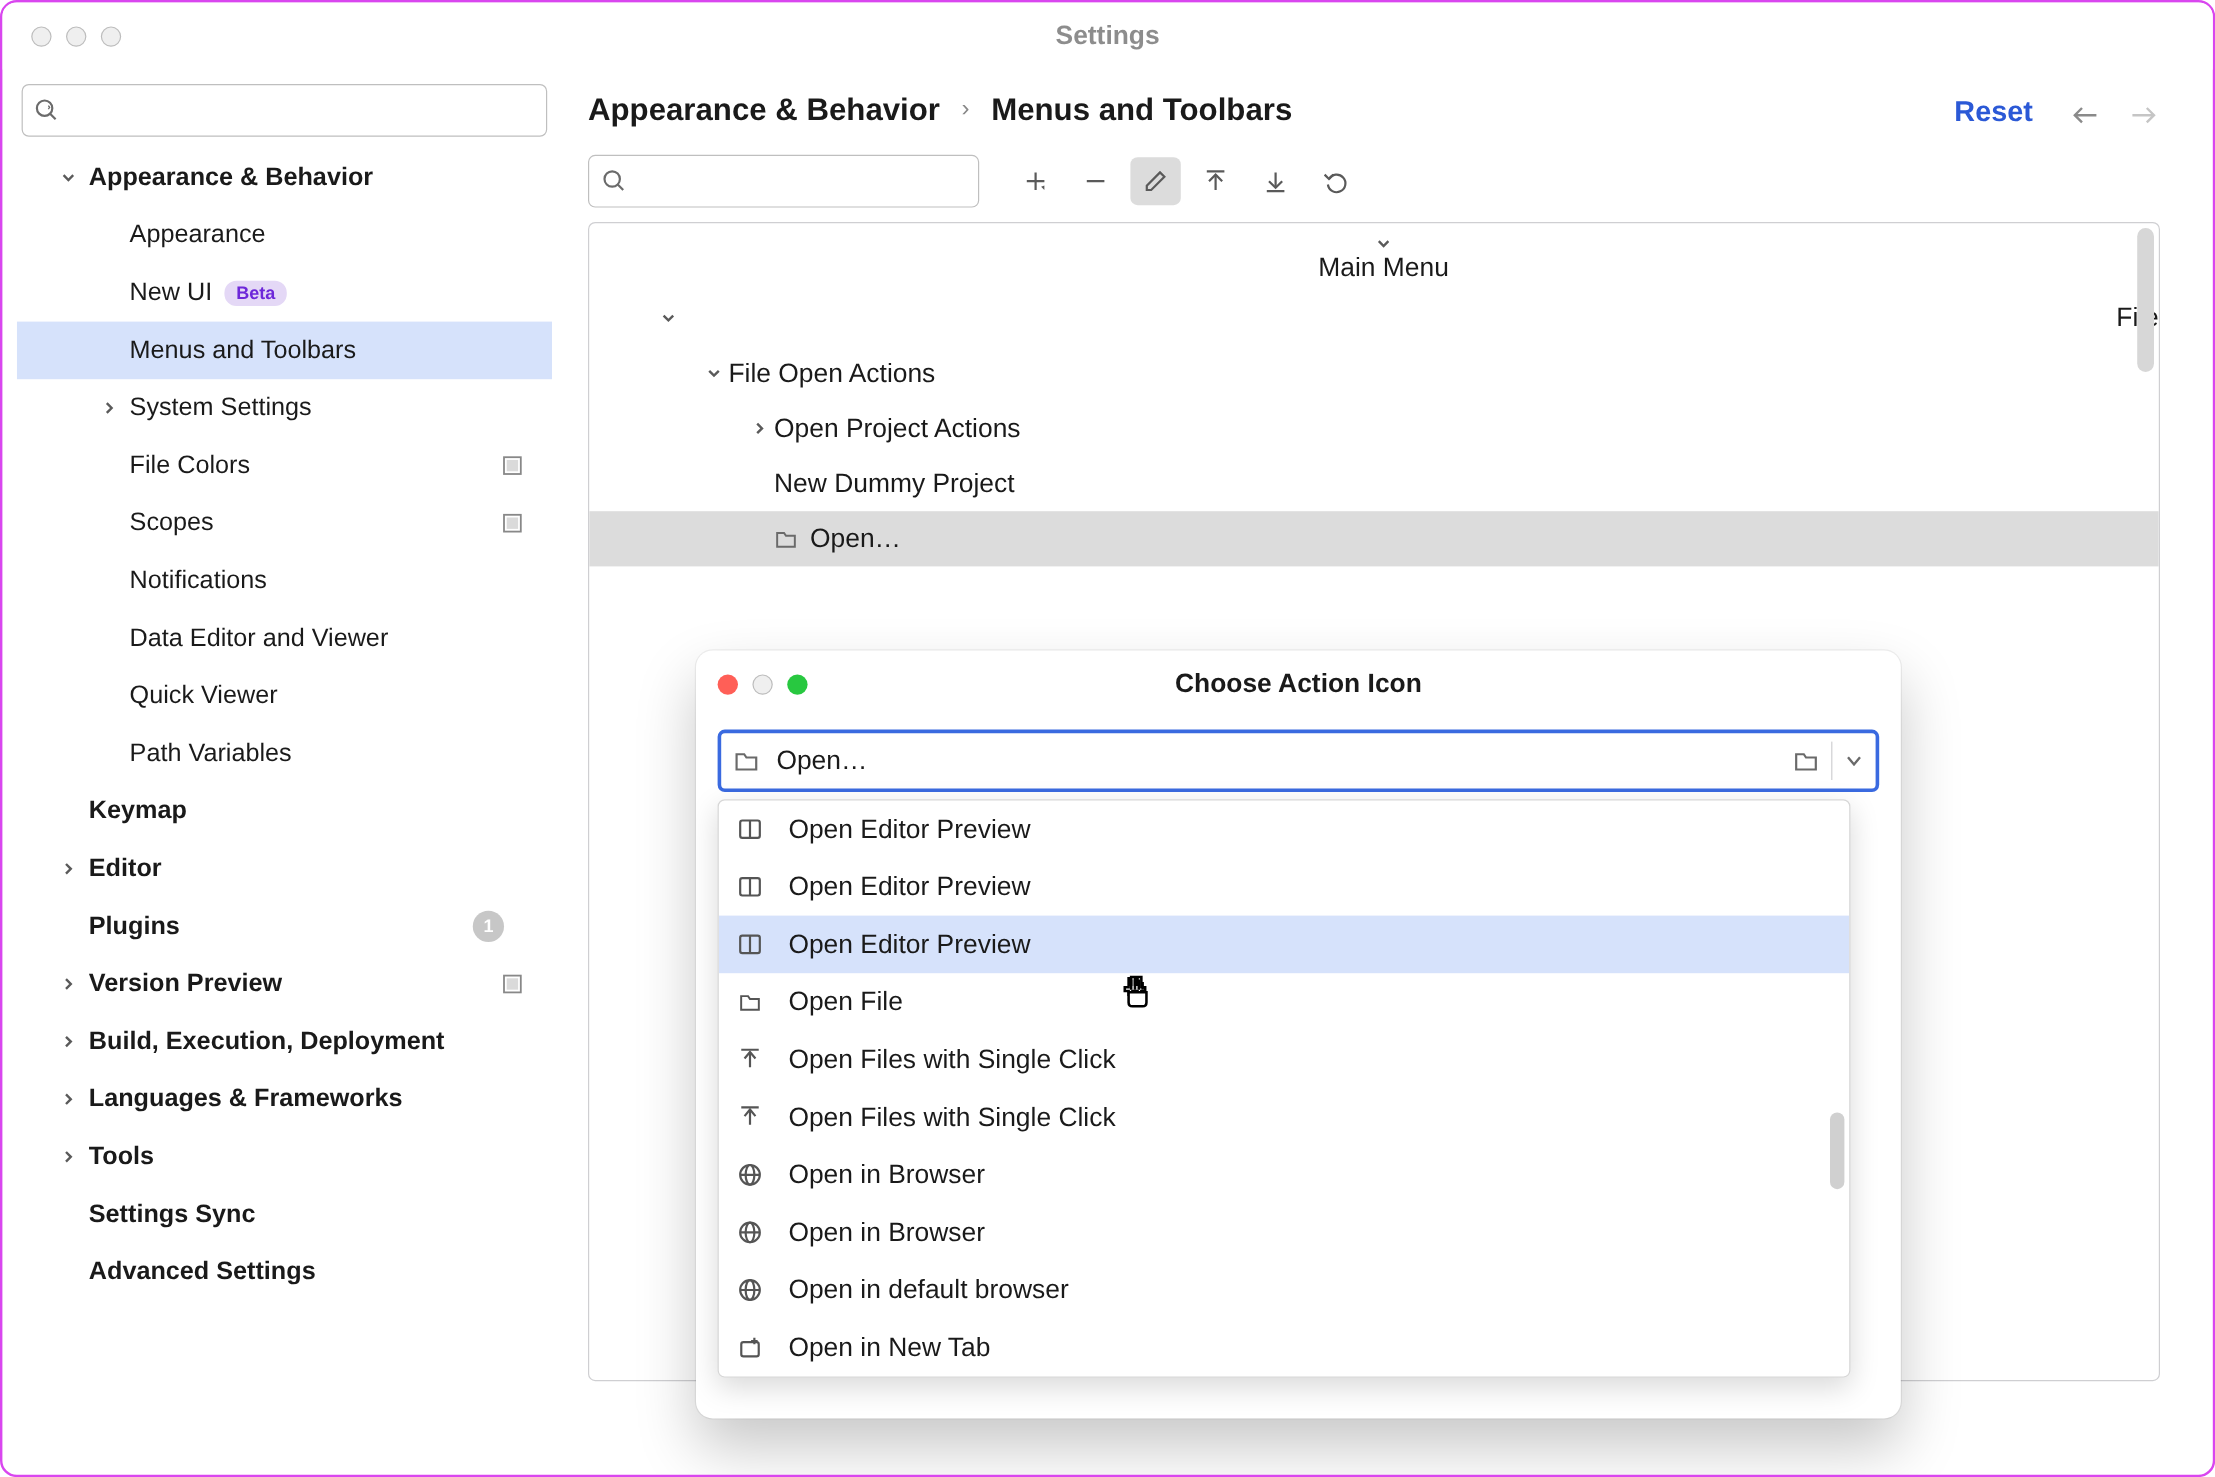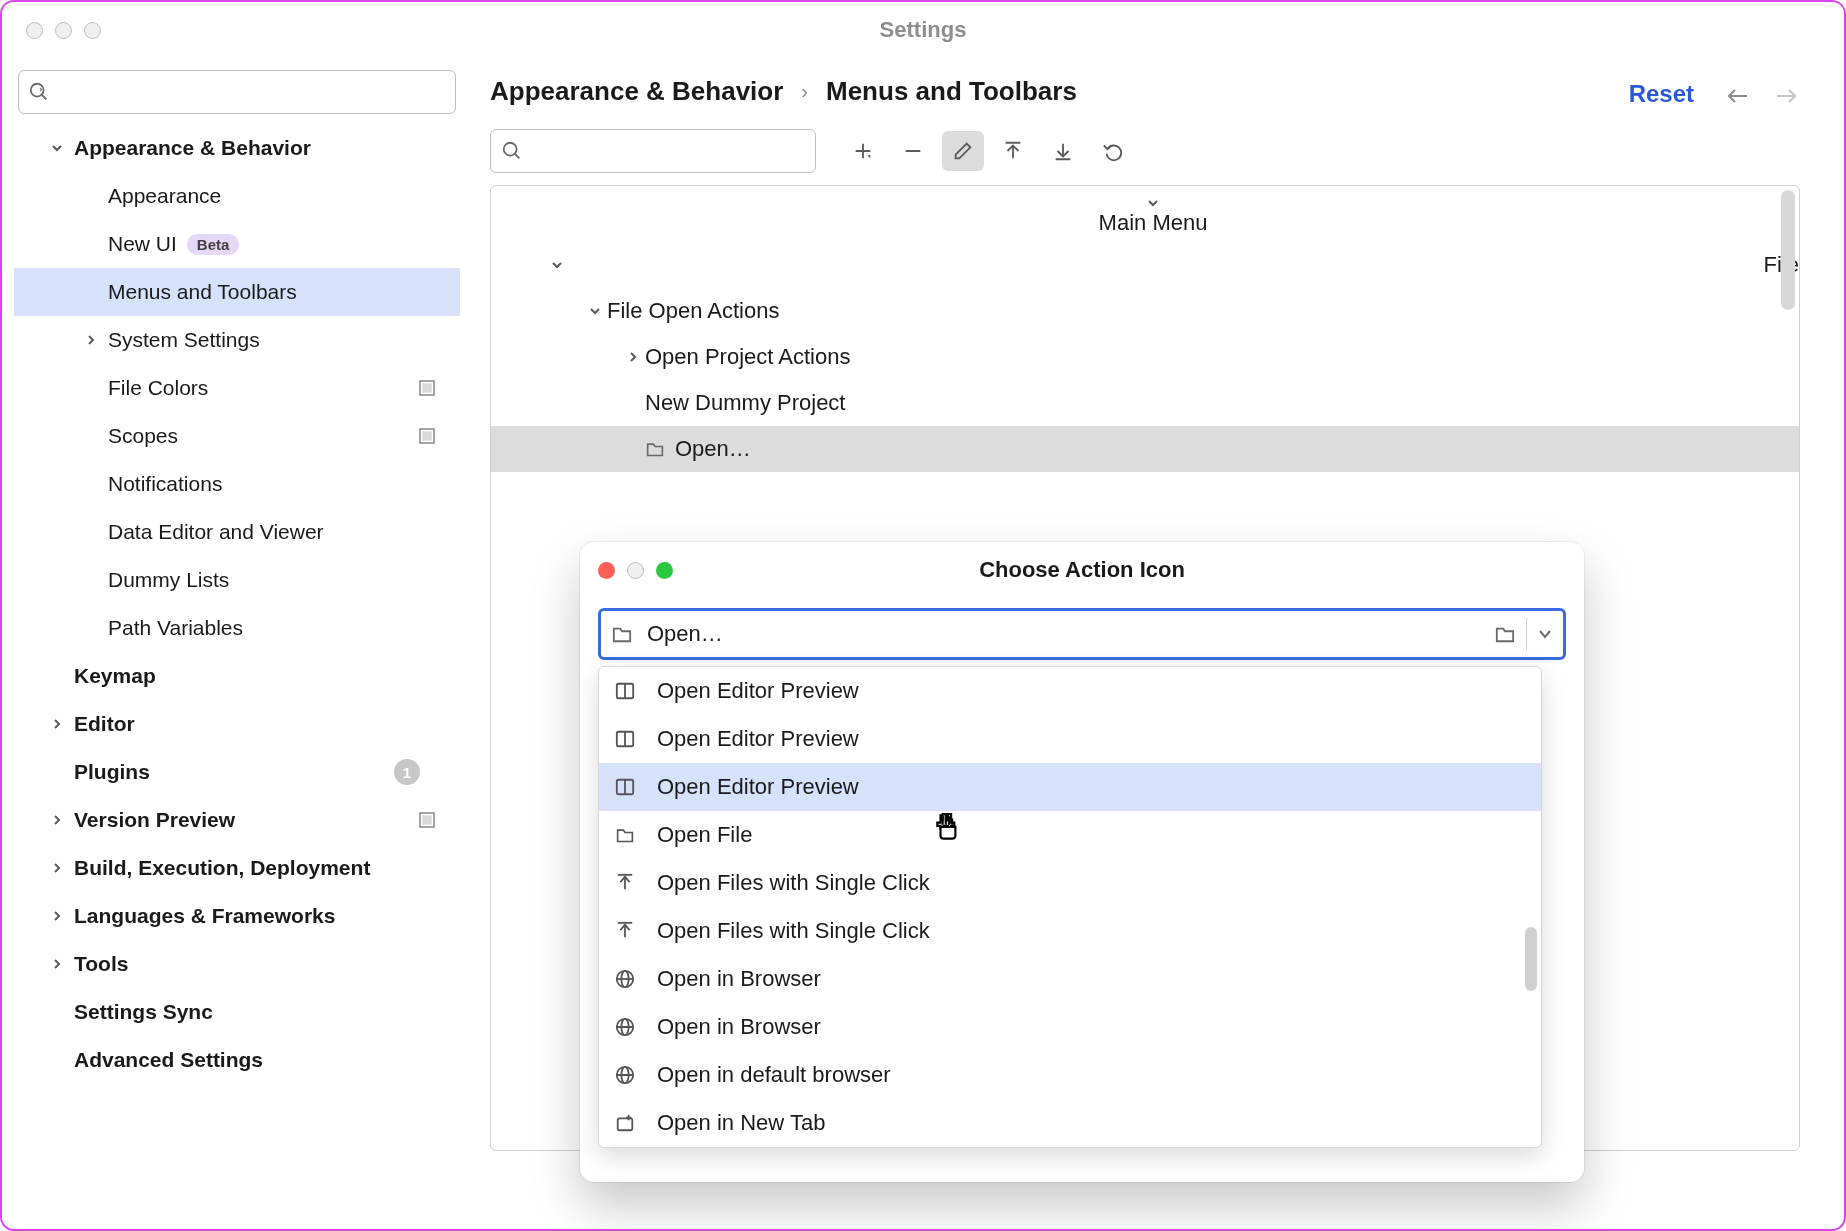--- a/index.html
+++ b/index.html
@@ -18,21 +18,21 @@
 .sb-search input { width:100%; height:44px; border:1.5px solid #bfbfbf; border-radius:6px; padding:0 10px 0 46px; font-size:18px; }
 .sb-search .ic { position:absolute; left:10px; top:50%; transform:translateY(-50%); color:#6b6b6b; }
 
 .nav { overflow:auto; flex:1; font-size:21px; }
 .nav-item { display:flex; align-items:center; height:48px; padding-left:32px; cursor:pointer; position:relative; }
 .nav-item .chev { width:22px; color:#5a5a5a; display:inline-flex; justify-content:center; font-size:18px; }
 .nav-item .label { padding-left:6px; }
 .nav-item.bold .label { font-weight:700; }
 .nav-item.child { padding-left:66px; }
 .nav-item.selected { background:#d6e2fb; }
-.badge-beta { background:#e4d8f6; color:#404040; font-size:15px; font-weight:600; padding:2px 10px; border-radius:10px; margin-left:10px;text-align:right; }
+.badge-beta { background:#e4d8f6; color:#6d28d9; font-size:15px; font-weight:600; padding:2px 10px; border-radius:10px; margin-left:10px;text-align:right; }
 .badge-count { background:#c7c7c7; color:#fff; font-size:15px; font-weight:600; width:26px; height:26px; border-radius:13px; display:inline-flex; align-items:center; justify-content:center; position:absolute; right:40px; }
 .badge-proj { position:absolute; right:24px; color:#888; }
 
 .content { flex:1; padding:18px 44px 0 18px; position:relative; }
 .breadcrumb { display:flex; align-items:center; gap:18px; font-size:26px; font-weight:700; margin-bottom:22px; }
 .bc-sep { color:#888; font-weight:400; font-size:20px; }
 .reset { position:absolute; right:150px; top:22px; color:#2b59d6; font-weight:700; font-size:24px;margin-left:41px; }
 .navarrows { position:absolute; right:44px; top:28px; display:flex; gap:24px; color:#8a8a8a; font-size:22px; }
 
 .toolbar { display:flex; align-items:center; gap:0px; margin-bottom:12px; }
@@ -164,21 +164,21 @@
           <div class="nav-item child">
             <span class="chev"></span>
             <span class="label">Notifications</span>
           </div>
           <div class="nav-item child">
             <span class="chev"></span>
             <span class="label">Data Editor and Viewer</span>
           </div>
           <div class="nav-item child">
             <span class="chev"></span>
-            <span class="label">Dummy Lists</span>
+            <span class="label">Quick Viewer</span>
           </div>
           <div class="nav-item child">
             <span class="chev"></span>
             <span class="label">Path Variables</span>
           </div>
           <div class="nav-item bold">
             <span class="chev"></span>
             <span class="label">Keymap</span>
           </div>
           <div class="nav-item bold">

